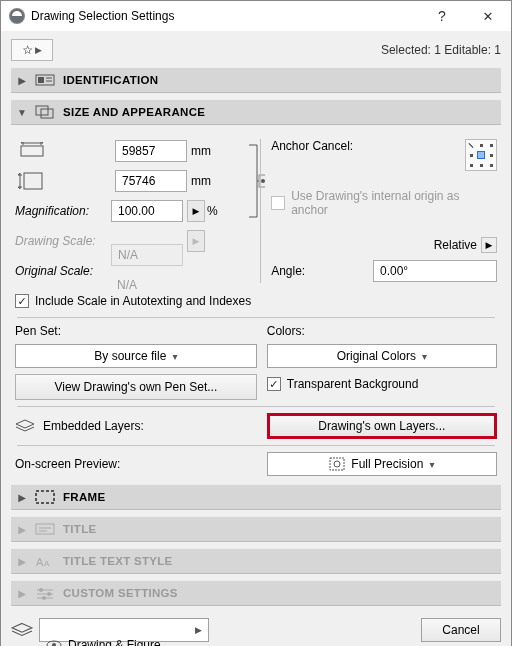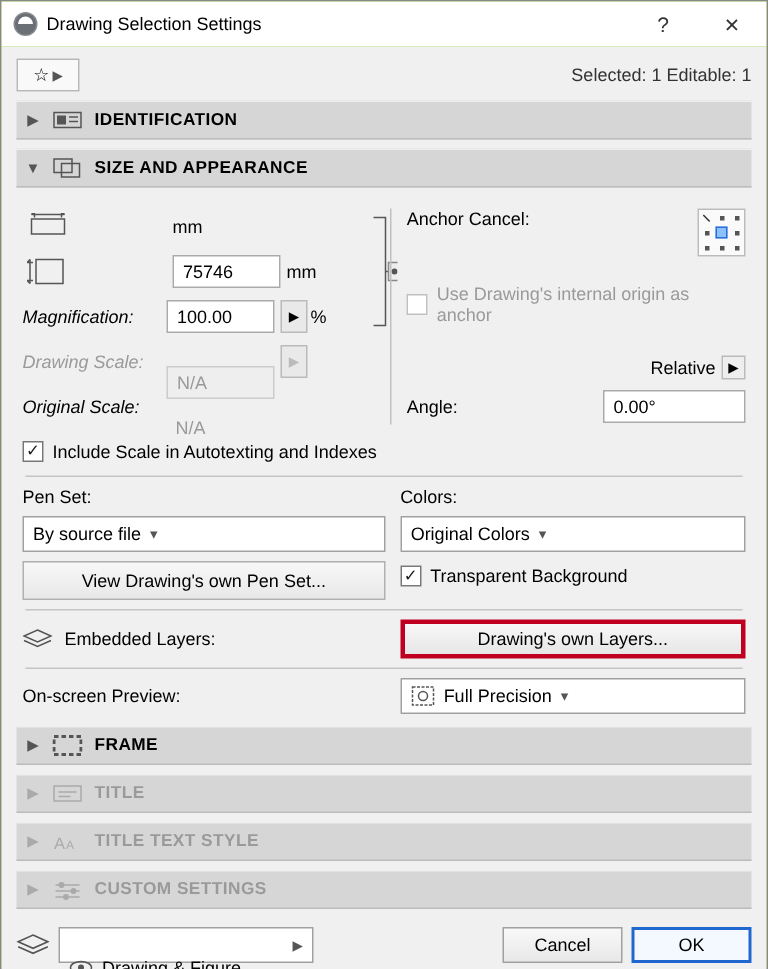--- a/index.html
+++ b/index.html
@@ -54,21 +54,21 @@
   .footer-spacer{flex:1;}
   .btn-std{width:80px;height:24px;border:1px solid #a0a0a0;background:linear-gradient(#f8f8f8,#e8e8e8);display:flex;align-items:center;justify-content:center;font-size:12px;}
   .btn-ok{border:2px solid #2068d0; background:#f4f8ff;}
   .right-align{display:flex; justify-content:flex-end; align-items:center; gap:4px;}
   .relative-btn{width:16px;height:16px;border:1px solid #bbb;background:#eee;display:flex;align-items:center;justify-content:center;font-size:9px;}
   .bracket{width:16px; position:relative;}
   .bracket svg{position:absolute; left:0; top:0;}
   .eye{display:inline-block;}
   .layers-ico{width:20px;height:14px;}
   svg{display:block;}
-  .combo-full{display:flex;align-items:center;gap:6px;border:1px solid #a0a0a0;background:#fff;height:24px;padding:0 6px;justify-content:flex-start;}
+  .combo-full{display:flex;align-items:center;gap:6px;border:1px solid #a0a0a0;background:#fff;height:24px;padding:0 6px;justify-content:center;}
   .combo-full .carrow{font-size:10px;color:#555;}
 </style>
 </head>
 <body>
 
 <div class="window">
   <div class="titlebar">
     <span class="glyph">
       <svg width="16" height="16" viewBox="0 0 16 16">
           <circle cx="8" cy="8" r="7" fill="#6a6f76"></circle>
@@ -121,20 +121,21 @@
           <div class="field-row">
             <span class="iconcell">
               <svg width="28" height="18">
                   <rect x="3" y="4" width="22" height="10" fill="none" stroke="#555"></rect>
                   <line x1="3" y1="1" x2="25" y2="1" stroke="#555"></line>
                   <polyline points="3,1 5,-1 5,3" fill="none" stroke="#555"></polyline>
                   <polyline points="25,1 23,-1 23,3" fill="none" stroke="#555"></polyline>
                 </svg>
             </span>
             <span style="width:58px;"></span>
+            <input class="txt" style="width: 72px;" value="59857">
             <span class="unit">mm</span>
           </div>
           <div class="field-row">
             <span class="iconcell">
               <svg width="28" height="18">
                   <rect x="6" y="1" width="18" height="16" fill="none" stroke="#555"></rect>
                   <line x1="2" y1="1" x2="2" y2="17" stroke="#555"></line>
                   <polyline points="2,1 0,3 4,3" fill="none" stroke="#555"></polyline>
                   <polyline points="2,17 0,15 4,15" fill="none" stroke="#555"></polyline>
                 </svg>
@@ -207,21 +208,21 @@
             <span class="chk dim"></span>
             <span class="mini-label dim" style="max-width:170px;">Use Drawing's internal origin as anchor</span>
           </div>
           <div class="right-align" style="margin-top:18px;">
             <span>Relative</span>
             <span class="relative-btn">▶</span>
           </div>
           <div class="field-row">
             <span style="width:50px;">Angle:</span>
             <span style="flex:1"></span>
-            <input class="txt" style="width: 95px;" value="0.00°">
+            <input class="txt" style="width: 124px;" value="0.00°">
           </div>
         </div>
       </div>
 
       <div class="chk-row" style="margin-top:8px;">
         <span class="chk on"></span>
         <span class="mini-label">Include Scale in Autotexting and Indexes</span>
       </div>
 
       <div class="hr"></div>
@@ -347,17 +348,16 @@
                 <ellipse cx="8" cy="6" rx="7" ry="4" fill="none" stroke="#555"></ellipse>
                 <circle cx="8" cy="6" r="2" fill="#555"></circle>
               </svg>
           </span>
           <span>Drawing &amp; Figure</span>
         </span>
         <span style="font-size:9px;color:#555;">▶</span>
       </div>
       <span class="footer-spacer"></span>
       <div class="btn-std">Cancel</div>
-      <div class="btn-std btn-ok">OK</div>
     </div>
 
   </div>
 </div>
 
 </body></html>

